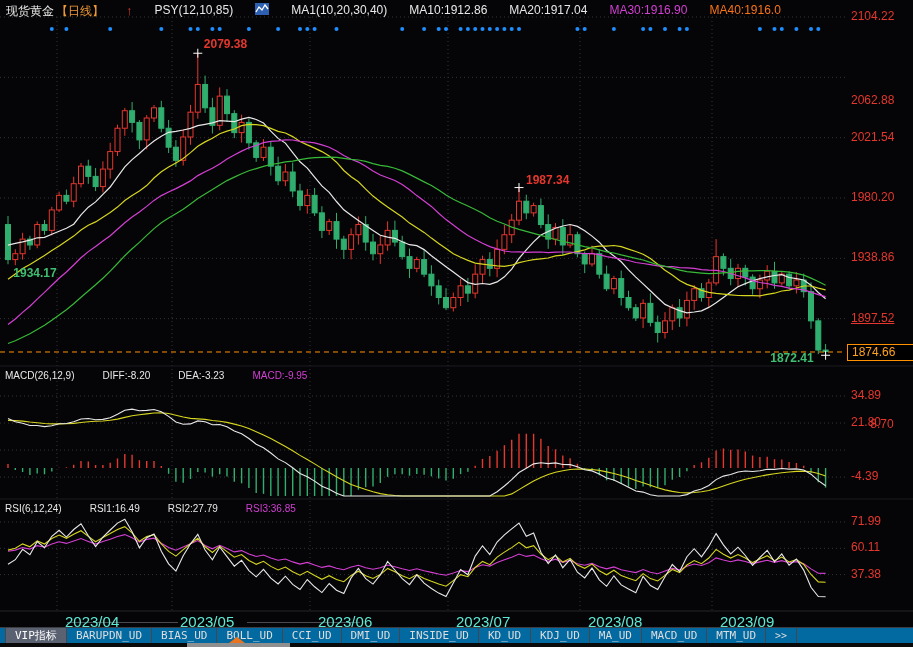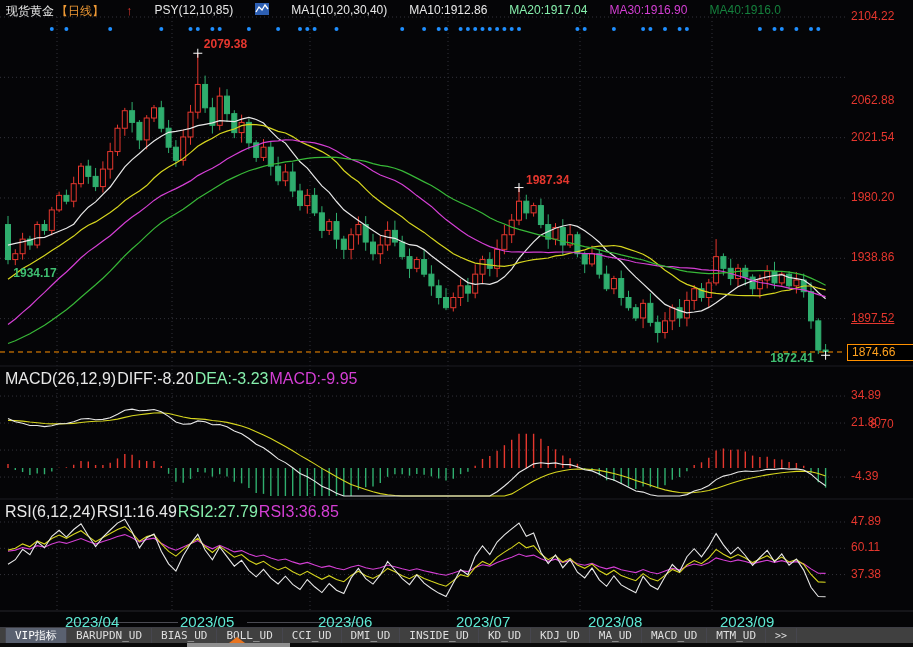--- a/index.html
+++ b/index.html
@@ -2,39 +2,39 @@
 <html><head>
 <meta charset="utf-8">
 <style>
   html,body{margin:0;padding:0;background:#000;}
   #app{position:relative;width:913px;height:647px;background:#050507;overflow:hidden;
        font-family:"Liberation Sans",sans-serif;}
   #chart-svg{position:absolute;left:0;top:0;z-index:1;}
   
   #header{position:absolute;left:6px;top:3px;height:17px;display:flex;gap:22px;
           font-size:12px;z-index:8;white-space:nowrap;}
-  .c-white{color:#e8e8e8}.c-orange{color:#f09a35}.c-yellow{color:#86efac}
-  .c-mag{color:#d43fd4}.c-green{color:#15803d}
+  .c-white{color:#e8e8e8}.c-orange{color:#f09a35}.c-yellow{color:#e5e5e5}
+  .c-mag{color:#d43fd4}.c-green{color:#f97316}
   #up-arrow{color:#e5372e;font-weight:bold;font-size:13px;}
   #chart-ico{display:inline-block;width:14px;height:12px;}
   #toolbar{position:absolute;top:3px;left:704px;display:flex;gap:4px;z-index:8;align-items:center;}
   .tbtn{border:1px solid #8a8a8a;background:#000;color:#cfcfcf;font-size:12px;height:16px;
         line-height:15px;padding:0 5px;cursor:pointer;}
   .ibtn{width:15px;height:15px;line-height:14px;padding:0;text-align:center;font-size:10px;margin-left:1px;}
   .igap{width:6px;}
   
-  .phdr{position:absolute;left:5px;font-size:16px;display:flex;gap:1px;z-index:7;white-space:nowrap;}
+  .phdr{position:absolute;left:5px;font-size:10px;display:flex;gap:28px;z-index:7;white-space:nowrap;}
   #macd-hdr{top:370px}#rsi-hdr{top:503px}
   
   .axlab{position:absolute;left:851px;width:62px;font-size:12px;color:#e5372e;z-index:6;}
   .month{position:absolute;top:613px;font-size:15px;color:#5eead4;z-index:6;text-align:center;}
   #price-tag{position:absolute;left:847px;top:344px;width:62px;height:15px;border:1px solid #ff9100;
              background:#000;color:#ffa21f;font-size:12px;line-height:15px;padding-left:4px;z-index:7;}
   
-  #tabbar{position:absolute;left:0;top:627px;width:913px;height:16px;background:#404040;
+  #tabbar{position:absolute;left:0;top:627px;width:913px;height:16px;background:#0369a1;
           border-top:1px solid #3d3d44;display:flex;z-index:9;}
   .tab{font-family:"DejaVu Sans Mono",monospace;font-size:11px;color:#dedede;line-height:16px;
        padding:0 9px;border-right:1px solid #46464e;cursor:pointer;white-space:nowrap;}
   .tab.sel{background:#5a6170;color:#fff;}
   .tab.stub{width:5px;padding:0;}
   .tab.more{font-size:10px;}
   
   #scrollstrip{position:absolute;left:0;top:643px;width:913px;height:4px;background:#0a0a0a;z-index:10;}
   #scroll-thumb{position:absolute;top:0;height:4px;background:#8f8f8f;}
   #scroll-marker{position:absolute;top:-6px;width:0;height:0;border-left:8px solid transparent;
@@ -528,21 +528,21 @@
       <div class="axlab" style="top: 9px;">2104.22</div>
       <div class="axlab" style="top: 69.3275px; margin-top: 24px;">2062.88</div>
       <div class="axlab" style="top: 129.655px;">2021.54</div>
       <div class="axlab" style="top: 189.982px;">1980.20</div>
       <div class="axlab" style="top: 250.31px;">1938.86</div>
       <div class="axlab" style="top: 310.637px; text-decoration: underline;">1897.52</div>
       <div class="axlab" style="top: 388.032px;">34.89</div>
       <div class="axlab" style="top: 415.033px;">21.80</div>
       <div class="axlab" style="top: 417px; text-align: center;">8.70</div>
       <div class="axlab" style="top: 469.055px;">-4.39</div>
-      <div class="axlab" style="top: 514px;">47.89</div>
+      <div class="axlab" style="top: 514px;">71.99</div>
       <div class="axlab" style="top: 540.301px;">60.11</div>
       <div class="axlab" style="top: 566.591px;">37.38</div>
       <div class="month" style="top: 613px; left: 65px;">2023/04</div>
       <div class="month" style="top: 613px; left: 180px;">2023/05</div>
       <div class="month" style="top: 613px; left: 318px;">2023/06</div>
       <div class="month" style="top: 613px; left: 456px;">2023/07</div>
       <div class="month" style="top: 613px; left: 588px;">2023/08</div>
       <div class="month" style="top: 613px; left: 720px;">2023/09</div>
     </div>
 

